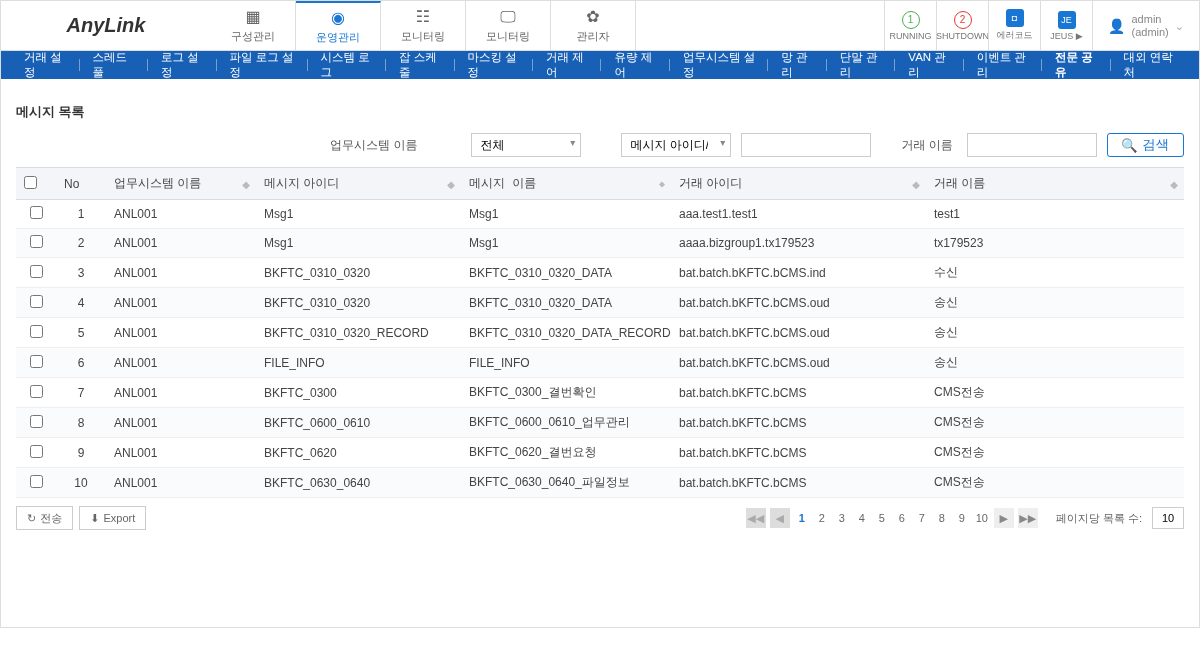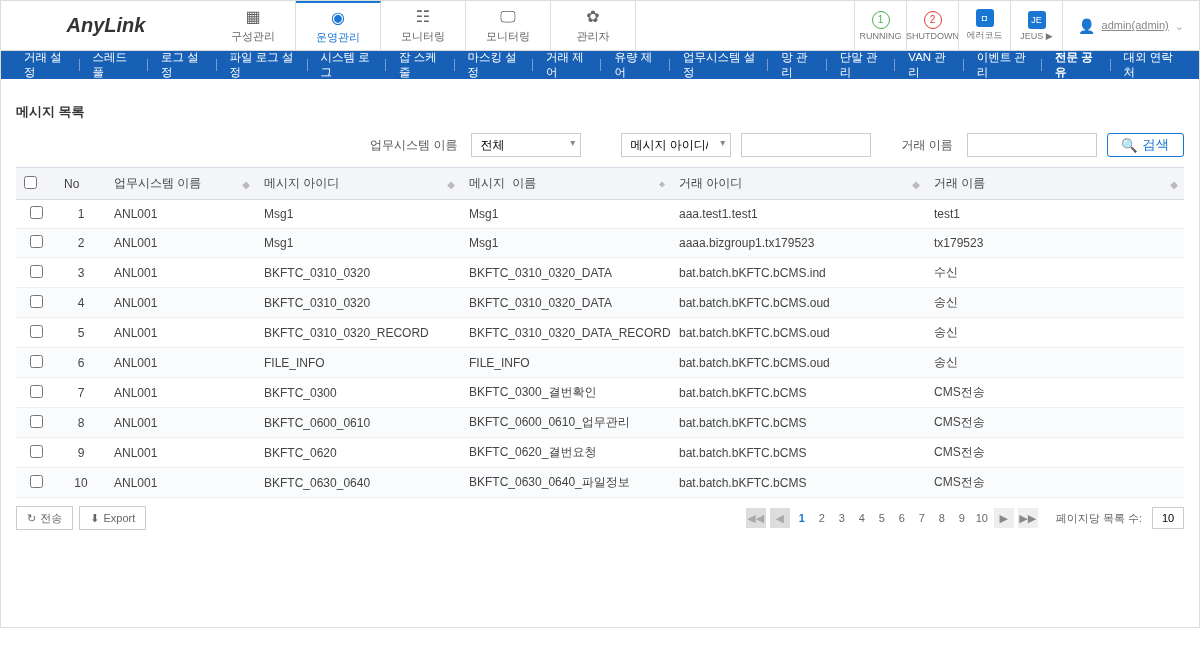--- a/index.html
+++ b/index.html
@@ -14,21 +14,21 @@
 .main-tab.active { color: #1976d2; border-top: 2px solid #1976d2; }
 .main-tab .icon { font-size: 16px; }
 .main-tab .label { font-size: 11px; }
 .header-right { display: flex; align-items: center; margin-left: auto; }
 .status-box { width: 52px; height: 50px; border-left: 1px solid #ddd; display: flex; flex-direction: column; align-items: center; justify-content: center; font-size: 9px; color: #777; gap: 2px; }
 .status-circle { width: 18px; height: 18px; border-radius: 50%; display: flex; align-items: center; justify-content: center; font-size: 10px; }
 .status-circle.green { border: 1.5px solid #4caf50; color: #4caf50; }
 .status-circle.red { border: 1.5px solid #e53935; color: #e53935; }
 .status-circle.blue-sq { width: 18px; height: 18px; border-radius: 3px; background: #1976d2; color: #fff; font-size: 9px; }
 .user-box { display: flex; align-items: center; gap: 6px; padding: 0 15px; border-left: 1px solid #ddd; height: 50px; color: #888; font-size: 11px; }
-.user-text { display: flex; flex-direction: row; line-height: 1.2; text-decoration: underline; }
+.user-text { display: flex; flex-direction: column; line-height: 1.2; }
 
 
 .sub-nav { background: #1860b5; height: 28px; display: flex; align-items: center; padding: 0 10px; gap: 0; }
 .sub-nav-item { color: #fff; font-size: 11.5px; padding: 0 13px; cursor: pointer; position: relative; }
 .sub-nav-item:not(:last-child)::after { content: ""; position: absolute; right: 0; top: 50%; transform: translateY(-50%); width: 1px; height: 12px; background: rgba(255,255,255,0.4); }
 .sub-nav-item.active { font-weight: bold; }
 
 
 .content { padding: 24px 15px; }
 .page-title { font-size: 13px; font-weight: bold; margin-bottom: 12px; color: #333; }
@@ -141,21 +141,21 @@
       <div class="sub-nav-item active">전문 공유</div>
       <div class="sub-nav-item">대외 연락처</div>
     </div>
 
   <div class="content">
     <div class="page-title">메시지 목록</div>
 
     <div class="filters">
       <span class="filter-label">업무시스템 이름</span>
       <div class="select-wrap">
-        <input class="select" readonly="" style="width: 110px;" value="전체">
+        <input class="select" readonly="" style="width: 110px; margin-left: 40px;" value="전체">
       </div>
       <div style="width:20px;"></div>
       <div class="select-wrap">
         <input class="select" readonly="" style="width: 110px;" value="메시지 아이디/이름">
       </div>
       <input class="text-input" style="width: 130px;">
       <div style="width:10px;"></div>
       <span class="filter-label">거래 이름</span>
       <input class="text-input" style="width: 130px;">
       <button class="search-btn">

